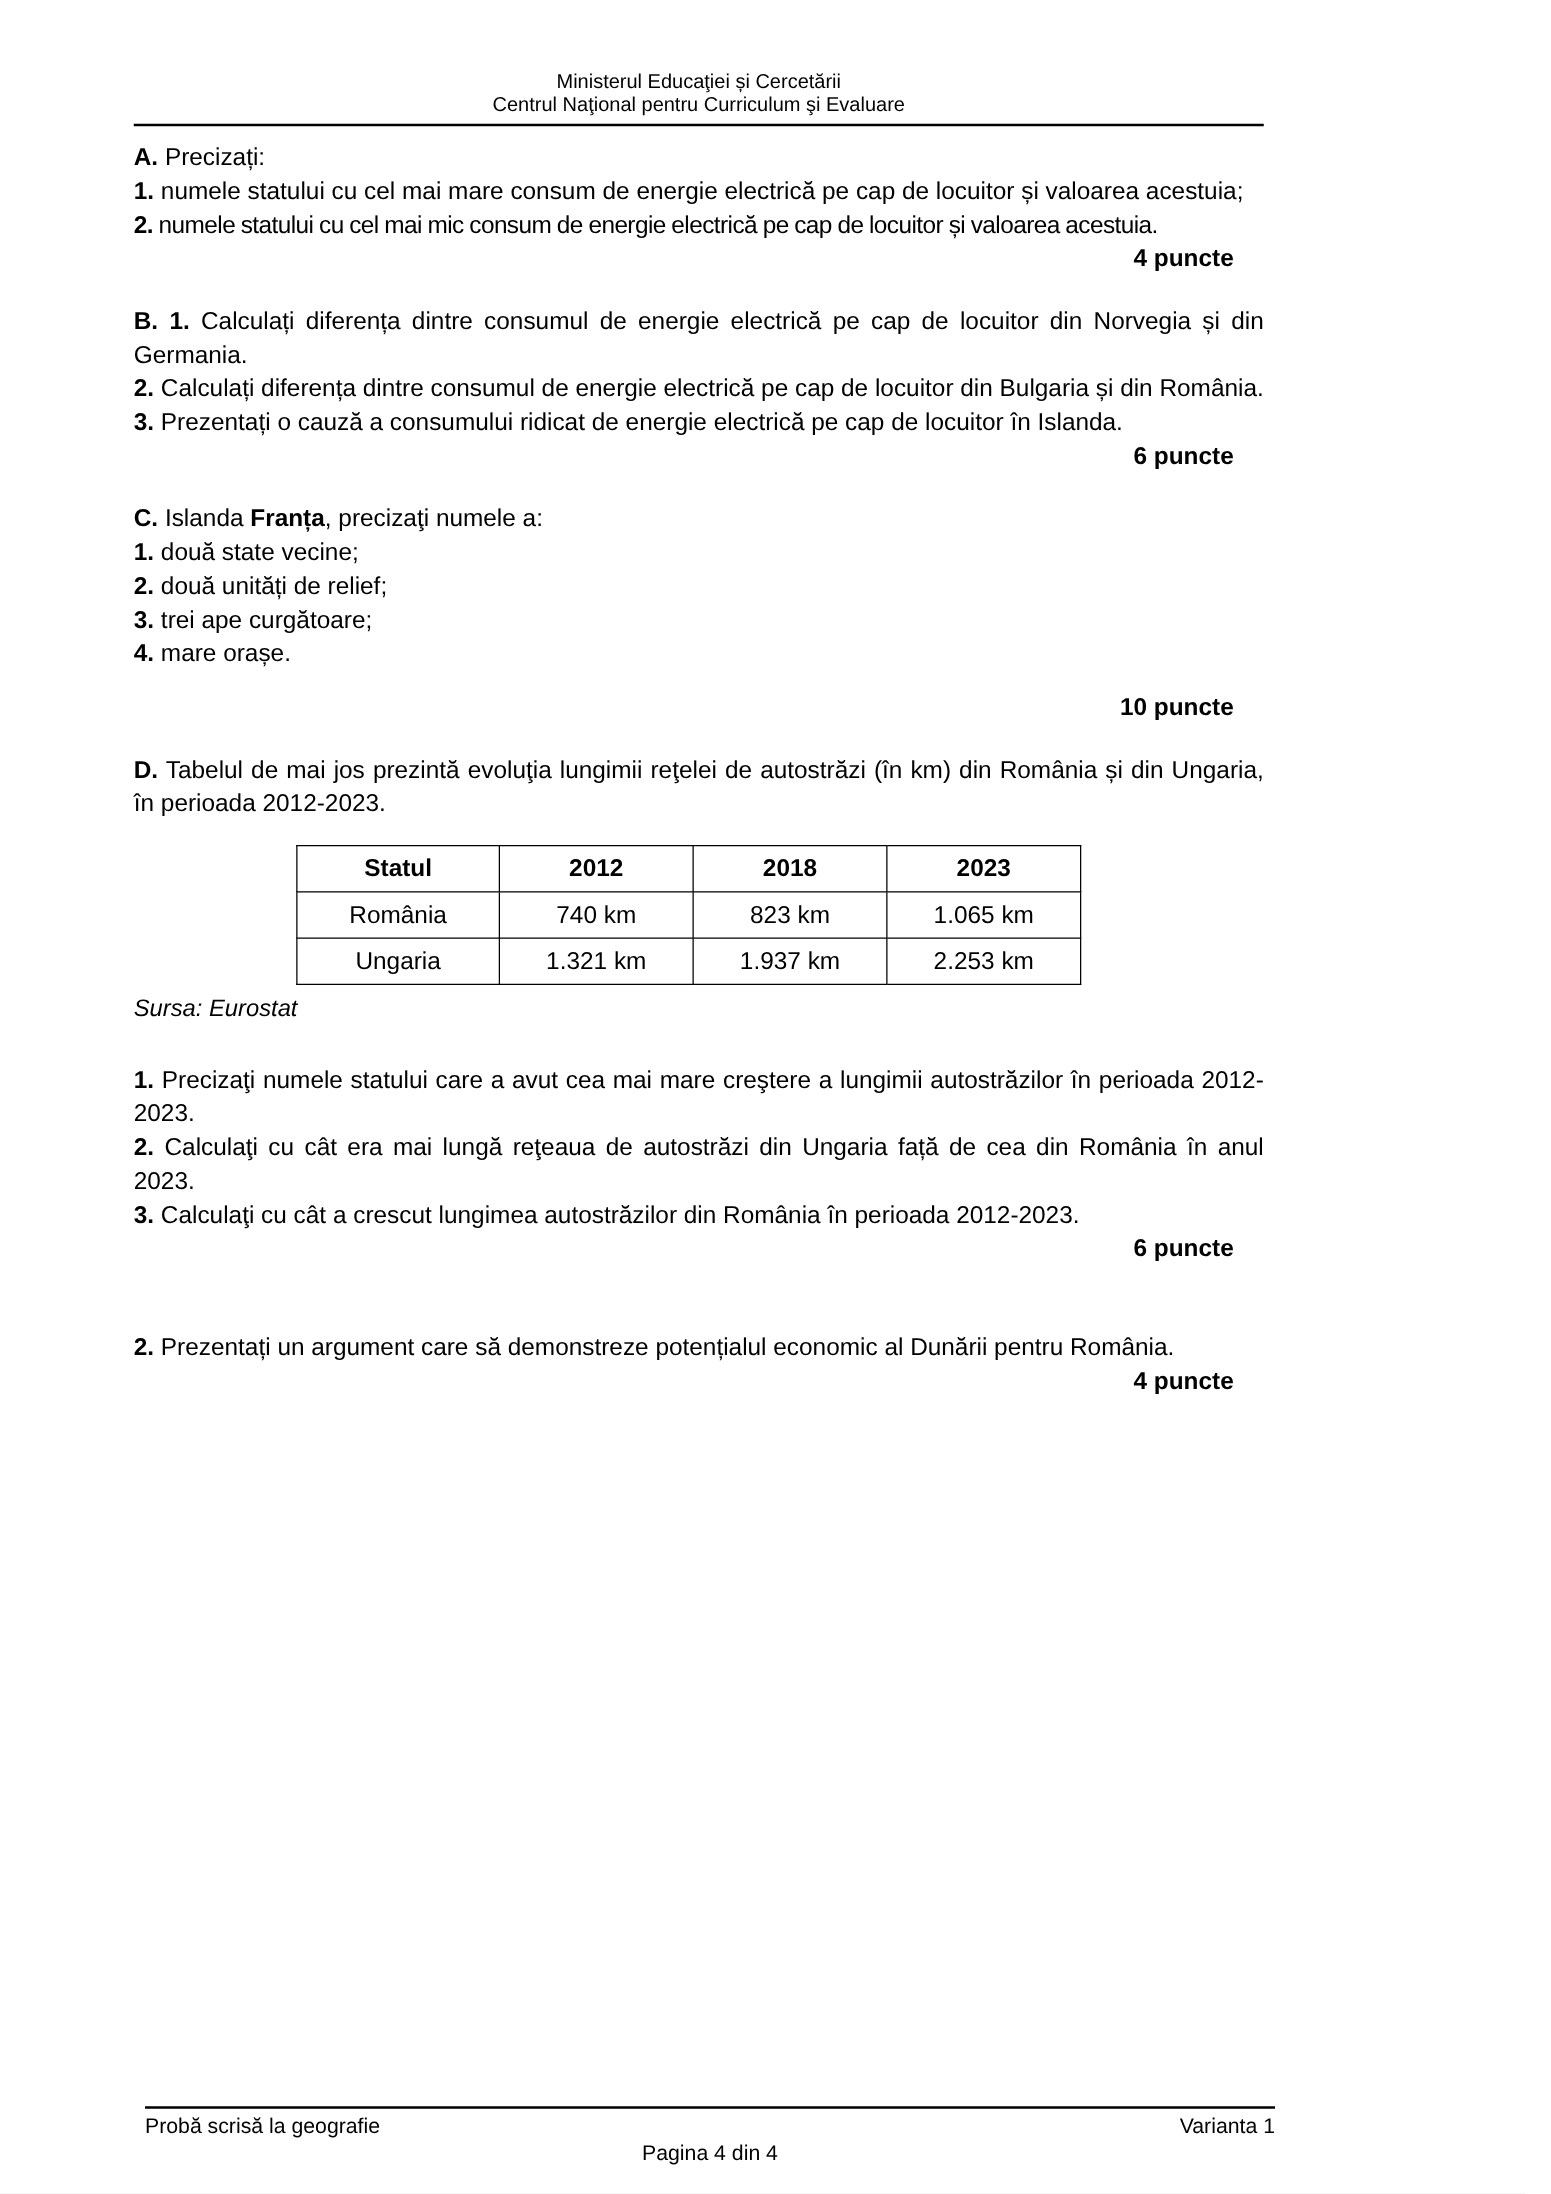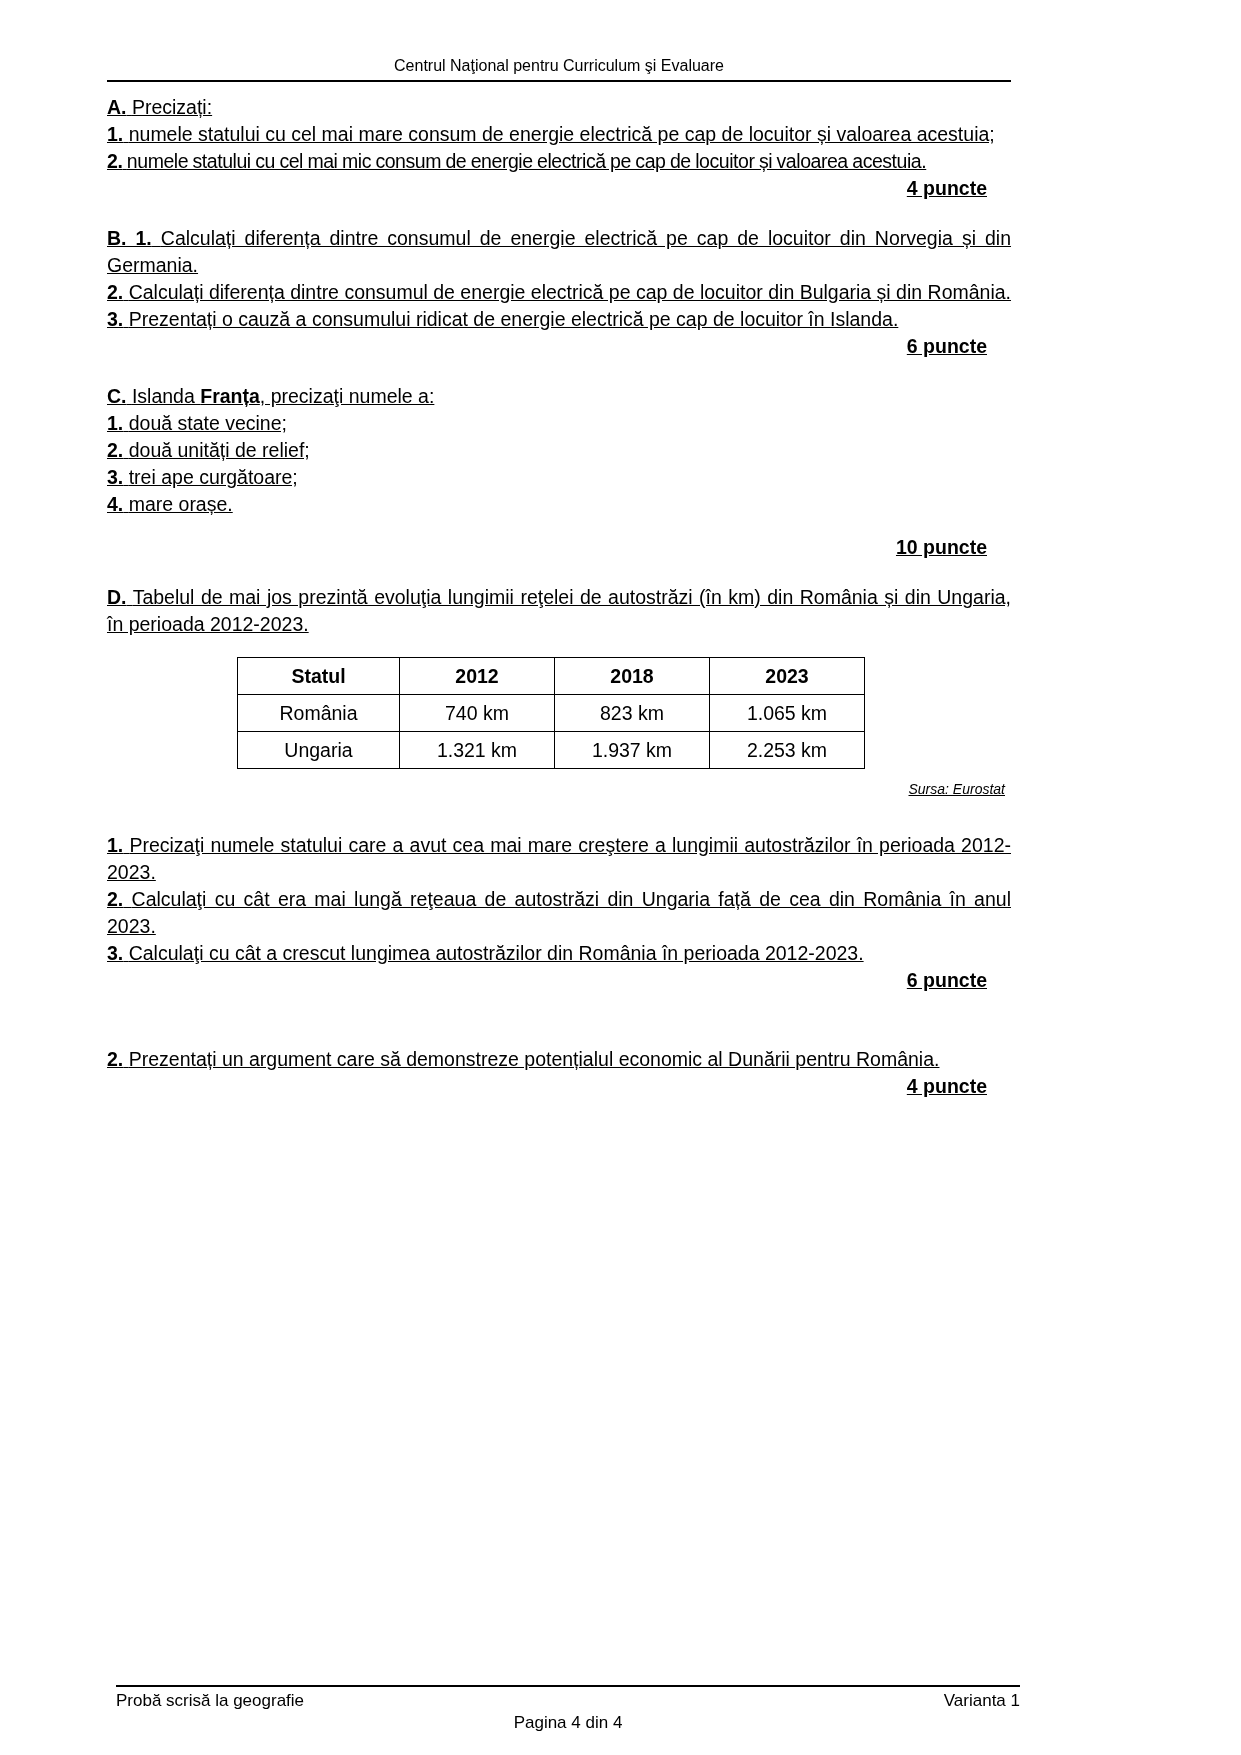--- a/index.html
+++ b/index.html
@@ -24,21 +24,21 @@
     padding-top: 56px;
     text-align: center;
     font-size: 16px;
     line-height: 19px;
   }
   .header-rule {
     border: 0;
     border-top: 2px solid #000;
     margin: 5px 0 12px 0;
   }
-  p { margin: 0; font-size: 19.5px; line-height: 27px; text-decoration: underline; }
+  p { margin: 0; font-size: 19.5px; line-height: 27px; }
   .just { text-align: justify; }
   .tight { letter-spacing: -0.45px; word-spacing: -0.5px; white-space: nowrap; }
   .pfx { font-weight: bold; }
   .points {
     font-weight: bold;
     text-align: right;
     padding-right: 24px;
   }
   .sec { margin-top: 23px; }
   .sec-e { margin-top: 52px; }
@@ -53,22 +53,22 @@
     text-align: center;
     vertical-align: middle;
     font-size: 19.5px;
     padding: 0 6px;
   }
   .d-table th { font-weight: bold; }
   .col-state { width: 162px; }
   .col-year  { width: 155px; }
   .source {
     font-style: italic;
-    text-align: right;
-    font-size: 14px;
+    text-align: left;
+    font-size: 19px;
     line-height: 22px;
     margin-top: 9px;
     padding-right: 6px;
   }
   .d-items { margin-top: 32px; }
   .footer {
     position: absolute;
     left: 116px;
     width: 904px;
     bottom: 21px;
@@ -86,20 +86,21 @@
   }
   .footer-page { text-align: center; line-height: 22px; }
 </style>
 </head>
 <body>
 
 <div class="page">
   <div class="content">
 
     <div class="doc-header">
+      <div>Ministerul Educaţiei și Cercetării</div>
       <div>Centrul Naţional pentru Curriculum şi Evaluare</div>
     </div>
     <hr class="header-rule">
 
     <div>
       <p><span class="pfx">A.</span> <span>Precizați:</span></p>
       <p class="just"><span class="pfx">1.</span> <span>numele statului cu cel mai mare consum de energie electrică pe cap de locuitor și valoarea acestuia;</span></p>
       <p class="tight"><span class="pfx">2.</span> <span>numele statului cu cel mai mic consum de energie electrică pe cap de locuitor și valoarea acestuia.</span></p>
       <p class="points">4 puncte</p>
     </div>

